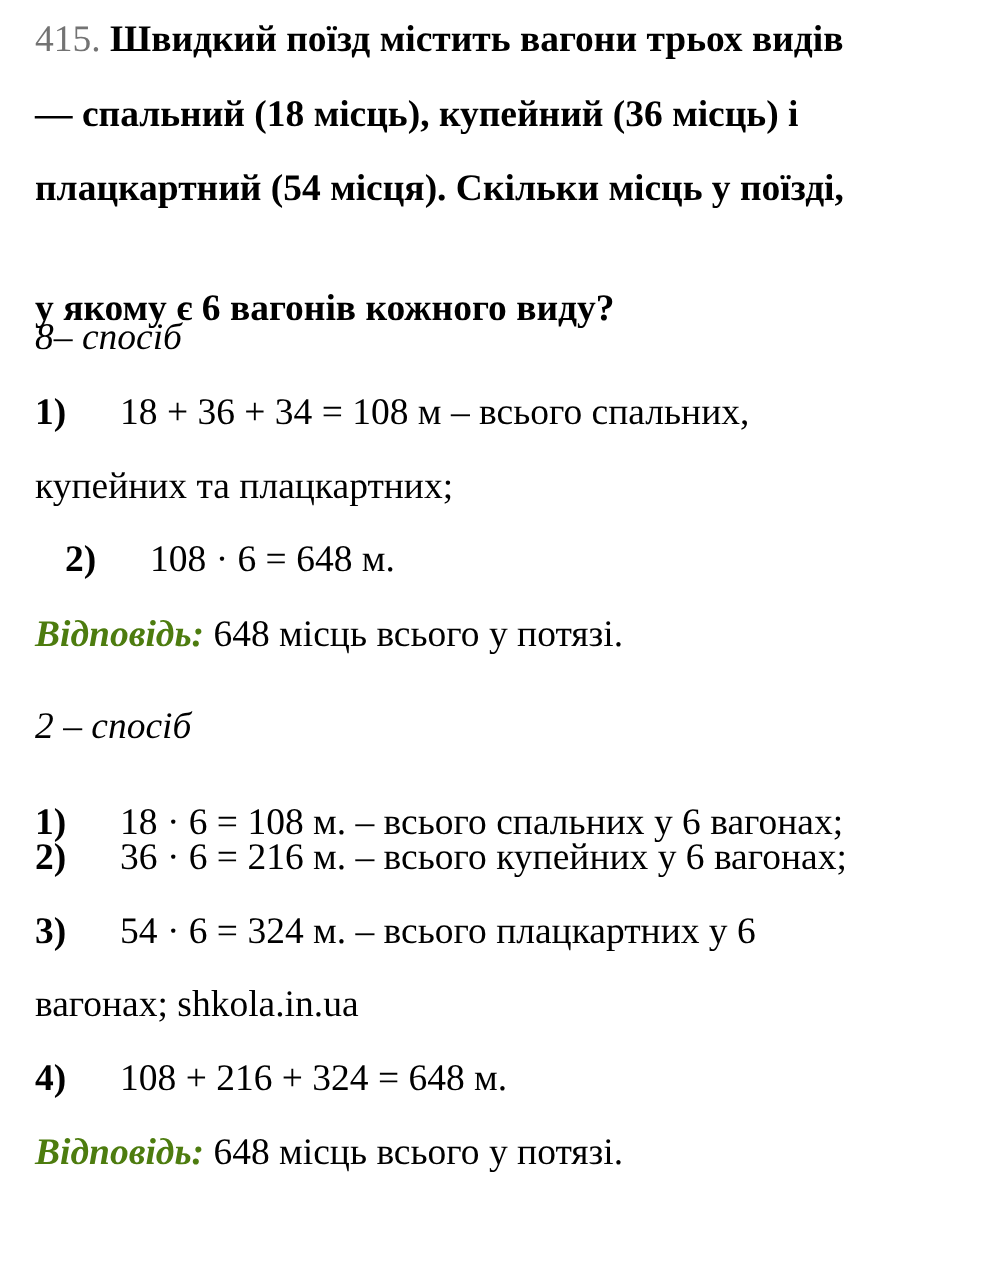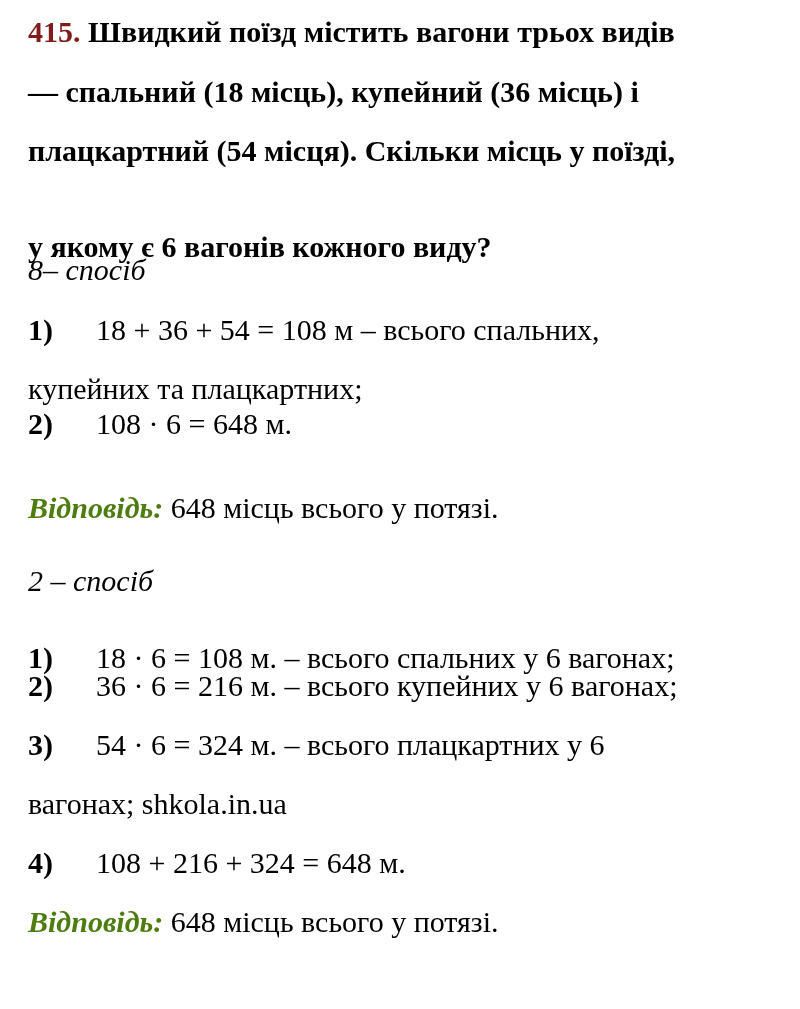--- a/index.html
+++ b/index.html
@@ -23,21 +23,21 @@
     }
     .line {
       position: absolute;
       left: 0;
       white-space: nowrap;
       font-size: 30px;
       line-height: 36px;
     }
     .bold { font-weight: bold; }
     .italic { font-style: italic; }
-    .num-red { color: #7f1d1d; font-weight: bold; }
+    .num-red { color: #737373; font-weight: normal; }
     .answer-label { color: #4d7c0f; font-weight: bold; font-style: italic; }
     .step-num {
       display: inline-block;
       width: 68px;
       font-weight: bold;
     }
   </style>
 </head>
 <body>
 
@@ -47,25 +47,25 @@
     <span class="num-red">415.</span>
     <span>Швидкий поїзд містить вагони трьох видів</span>
   </div>
   <div class="line bold" style="top:74px;">— спальний (18 місць), купейний (36 місць) і</div>
   <div class="line bold" style="top:133px;">плацкартний (54 місця). Скільки місць у поїзді,</div>
   <div class="line bold" style="top:193px;margin-top:36px;">у якому є 6 вагонів кожного виду?</div>
 
   <div class="line italic" style="top:252px;">8– спосіб</div>
 
   <div class="line" style="top:312px;">
-    <span class="step-num">1)</span><span>18 + 36 + 54 = 108 м – всього спальних,</span>
+    <span class="step-num">1)</span><span>18 + 36 + 34 = 108 м – всього спальних,</span>
   </div>
   <div class="line" style="top:371px;">купейних та плацкартних;</div>
 
-  <div class="line" style="top:406px;">
+  <div class="line" style="top:430px;margin-left:24px;">
     <span class="step-num">2)</span><span>108 · 6 = 648 м.</span>
   </div>
 
   <div class="line" style="top:490px;">
     <span class="answer-label">Відповідь:</span><span> 648 місць всього у потязі.</span>
   </div>
 
   <div class="line italic" style="top:563px;text-align:right;">2 – спосіб</div>
 
   <div class="line" style="top:640px;">

